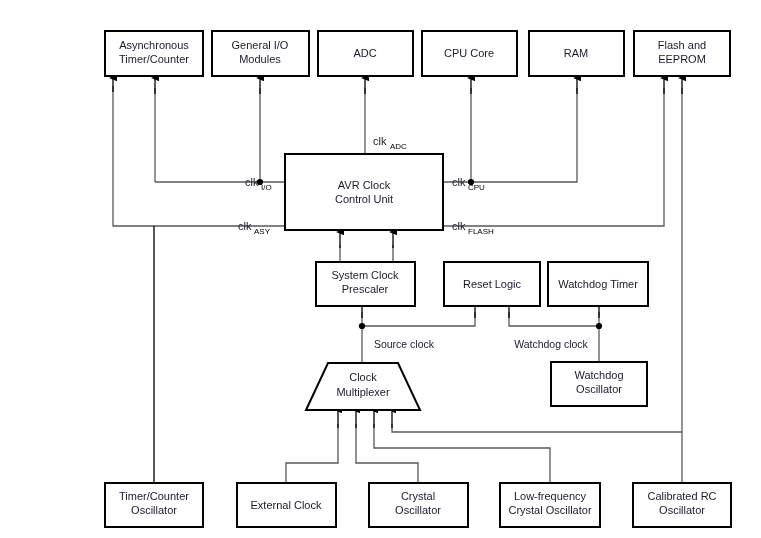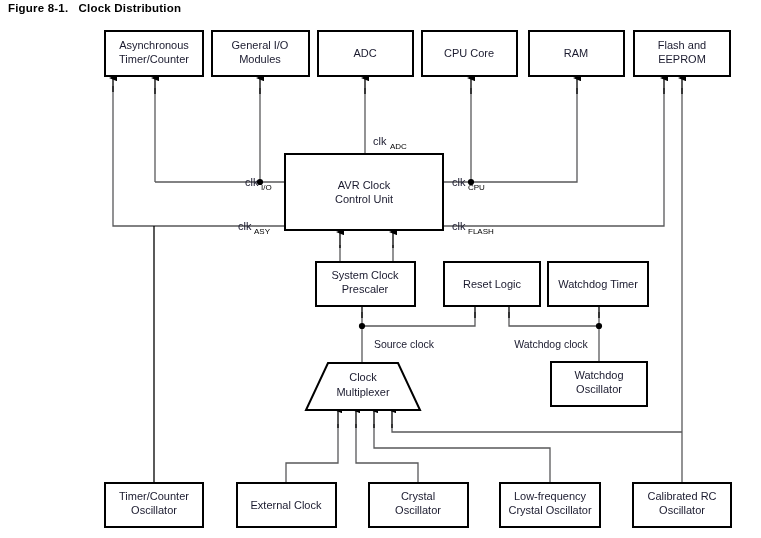--- a/index.html
+++ b/index.html
@@ -74,21 +74,20 @@
   }
   .junction {
     fill: #000000;
   }
 </style>
 </head>
 <body>
 
 <div id="page">
 
-  <div id="figure-title">Figure 8-1.   Clock Distribution</div>
 
   <svg id="diagram-svg" viewBox="0 0 761 538">
     <defs>
       <marker id="arrowhead" markerWidth="7" markerHeight="8" refX="3.2" refY="4" orient="auto" markerUnits="userSpaceOnUse">
         <polygon points="0,8 3.2,0 6.4,8" fill="#000000"></polygon>
       </marker>
     </defs>
 
     <g>
 

